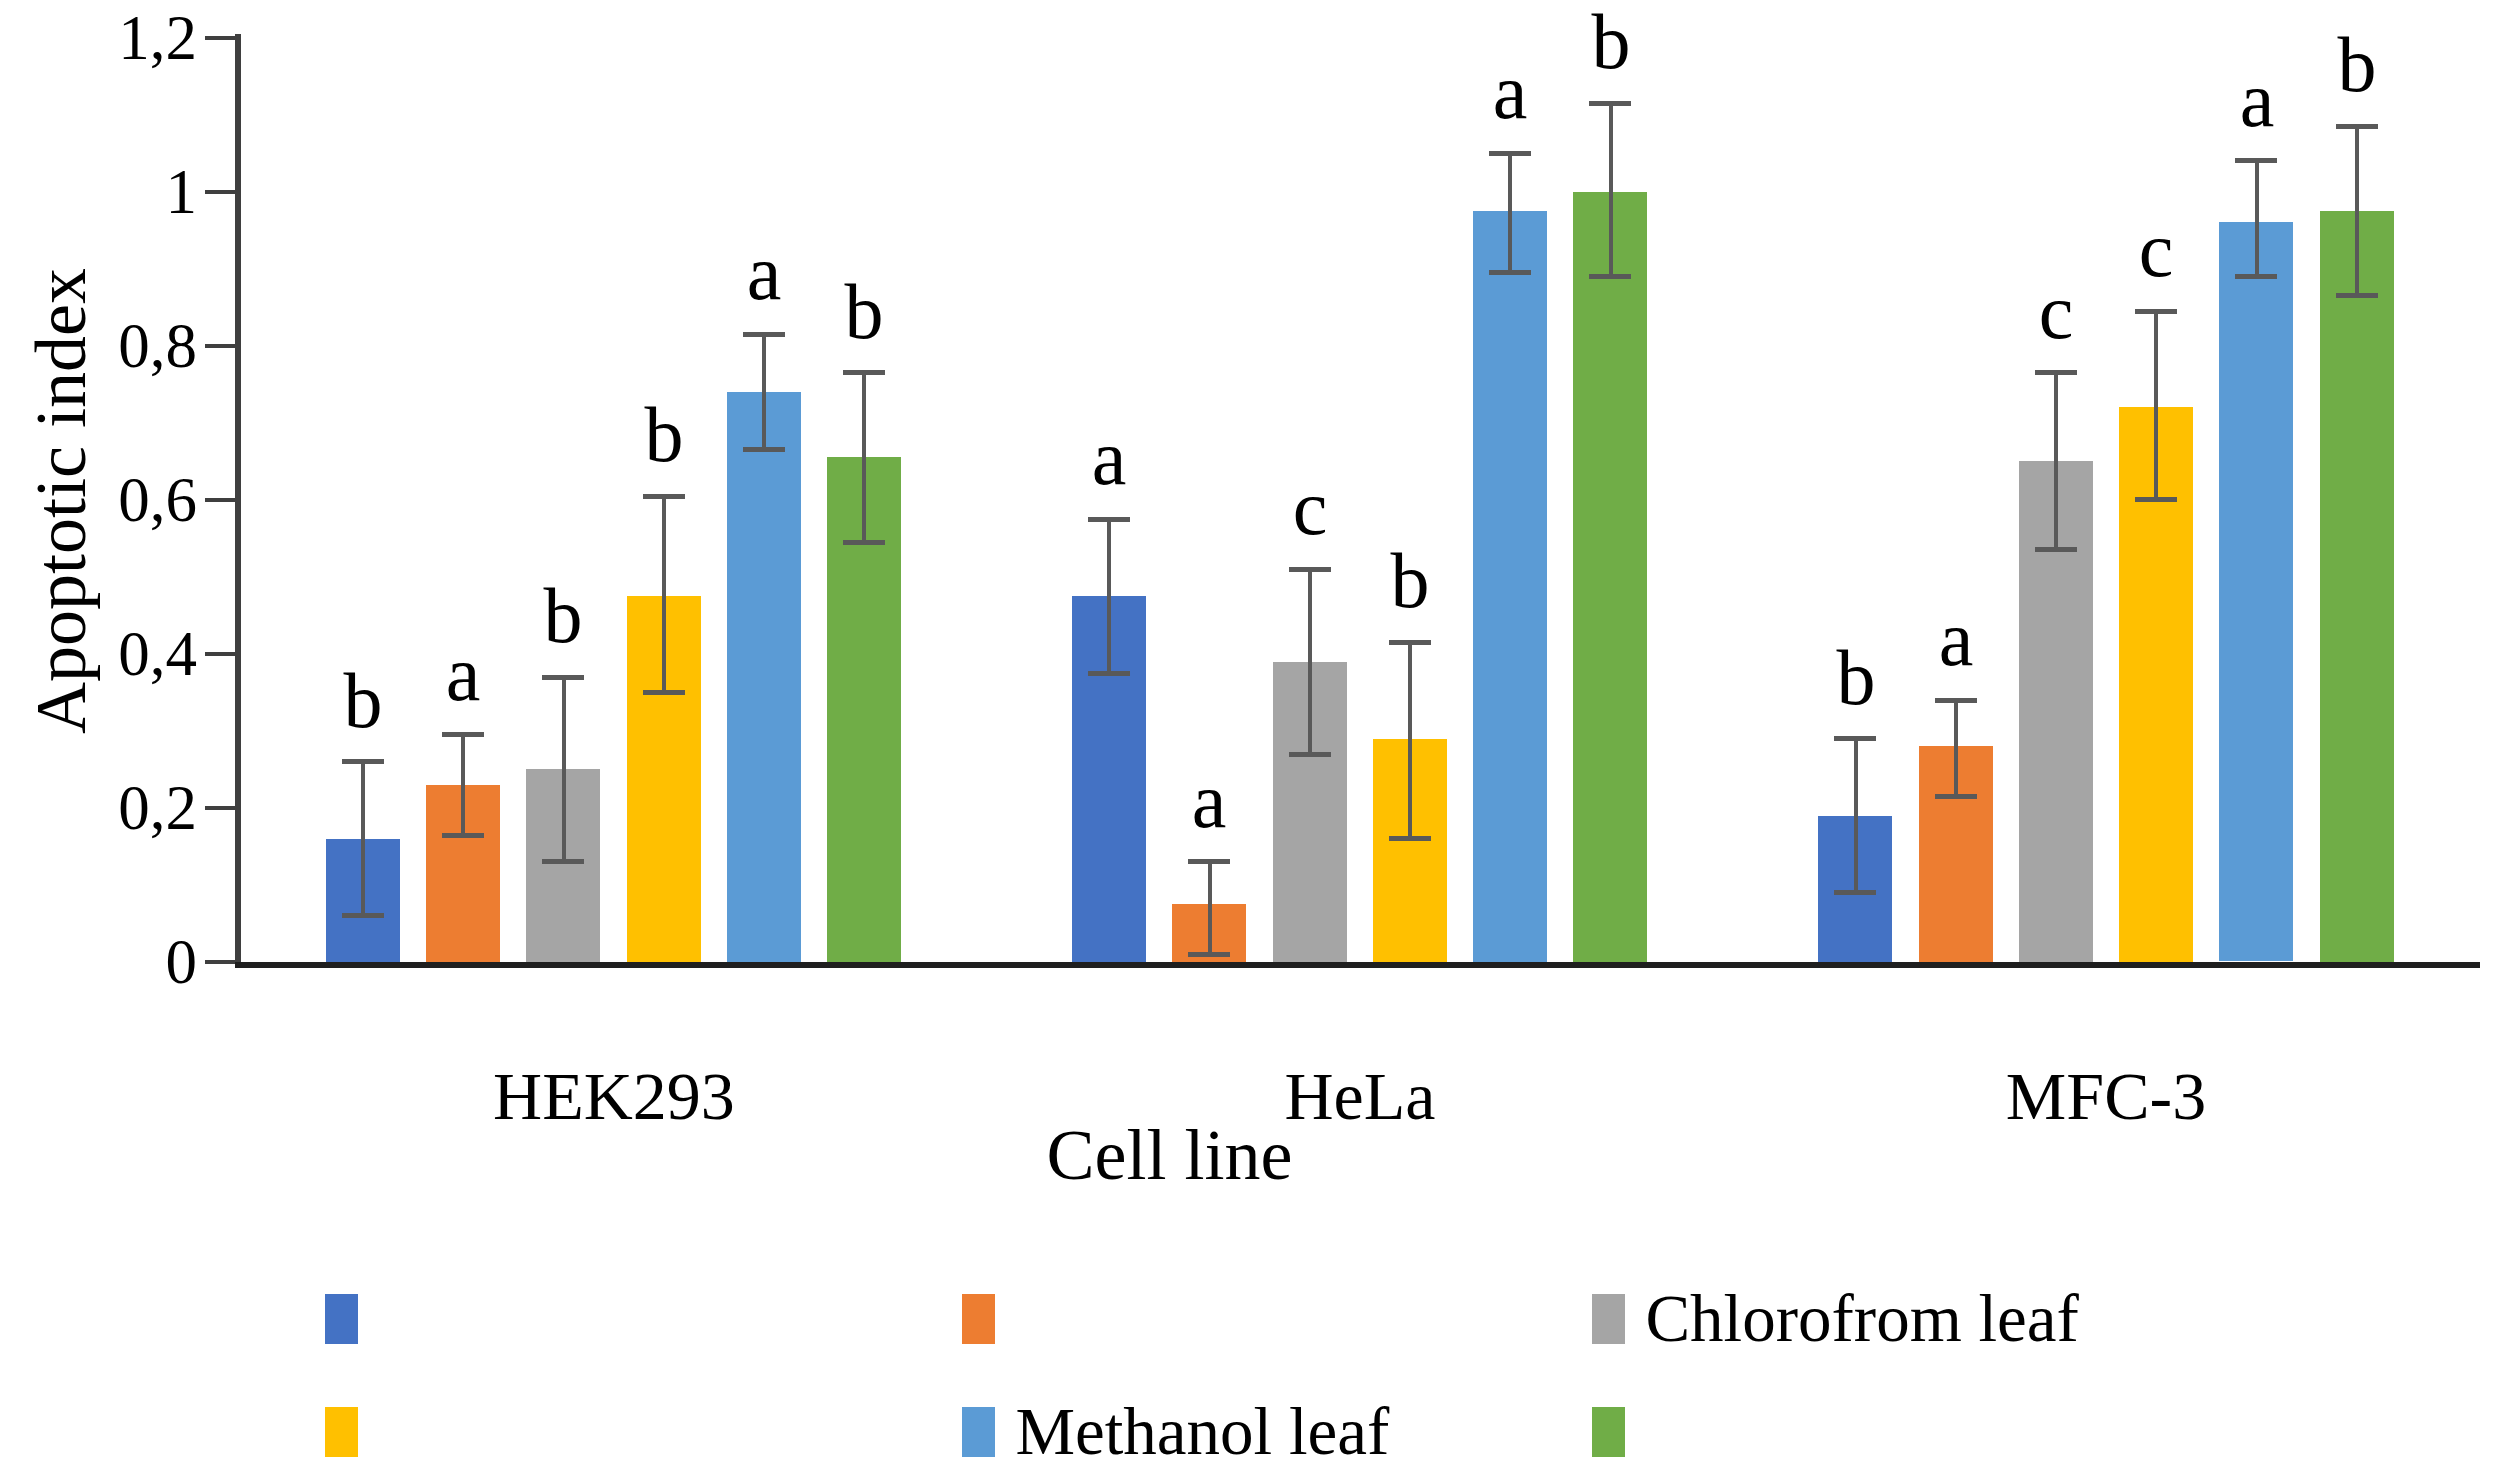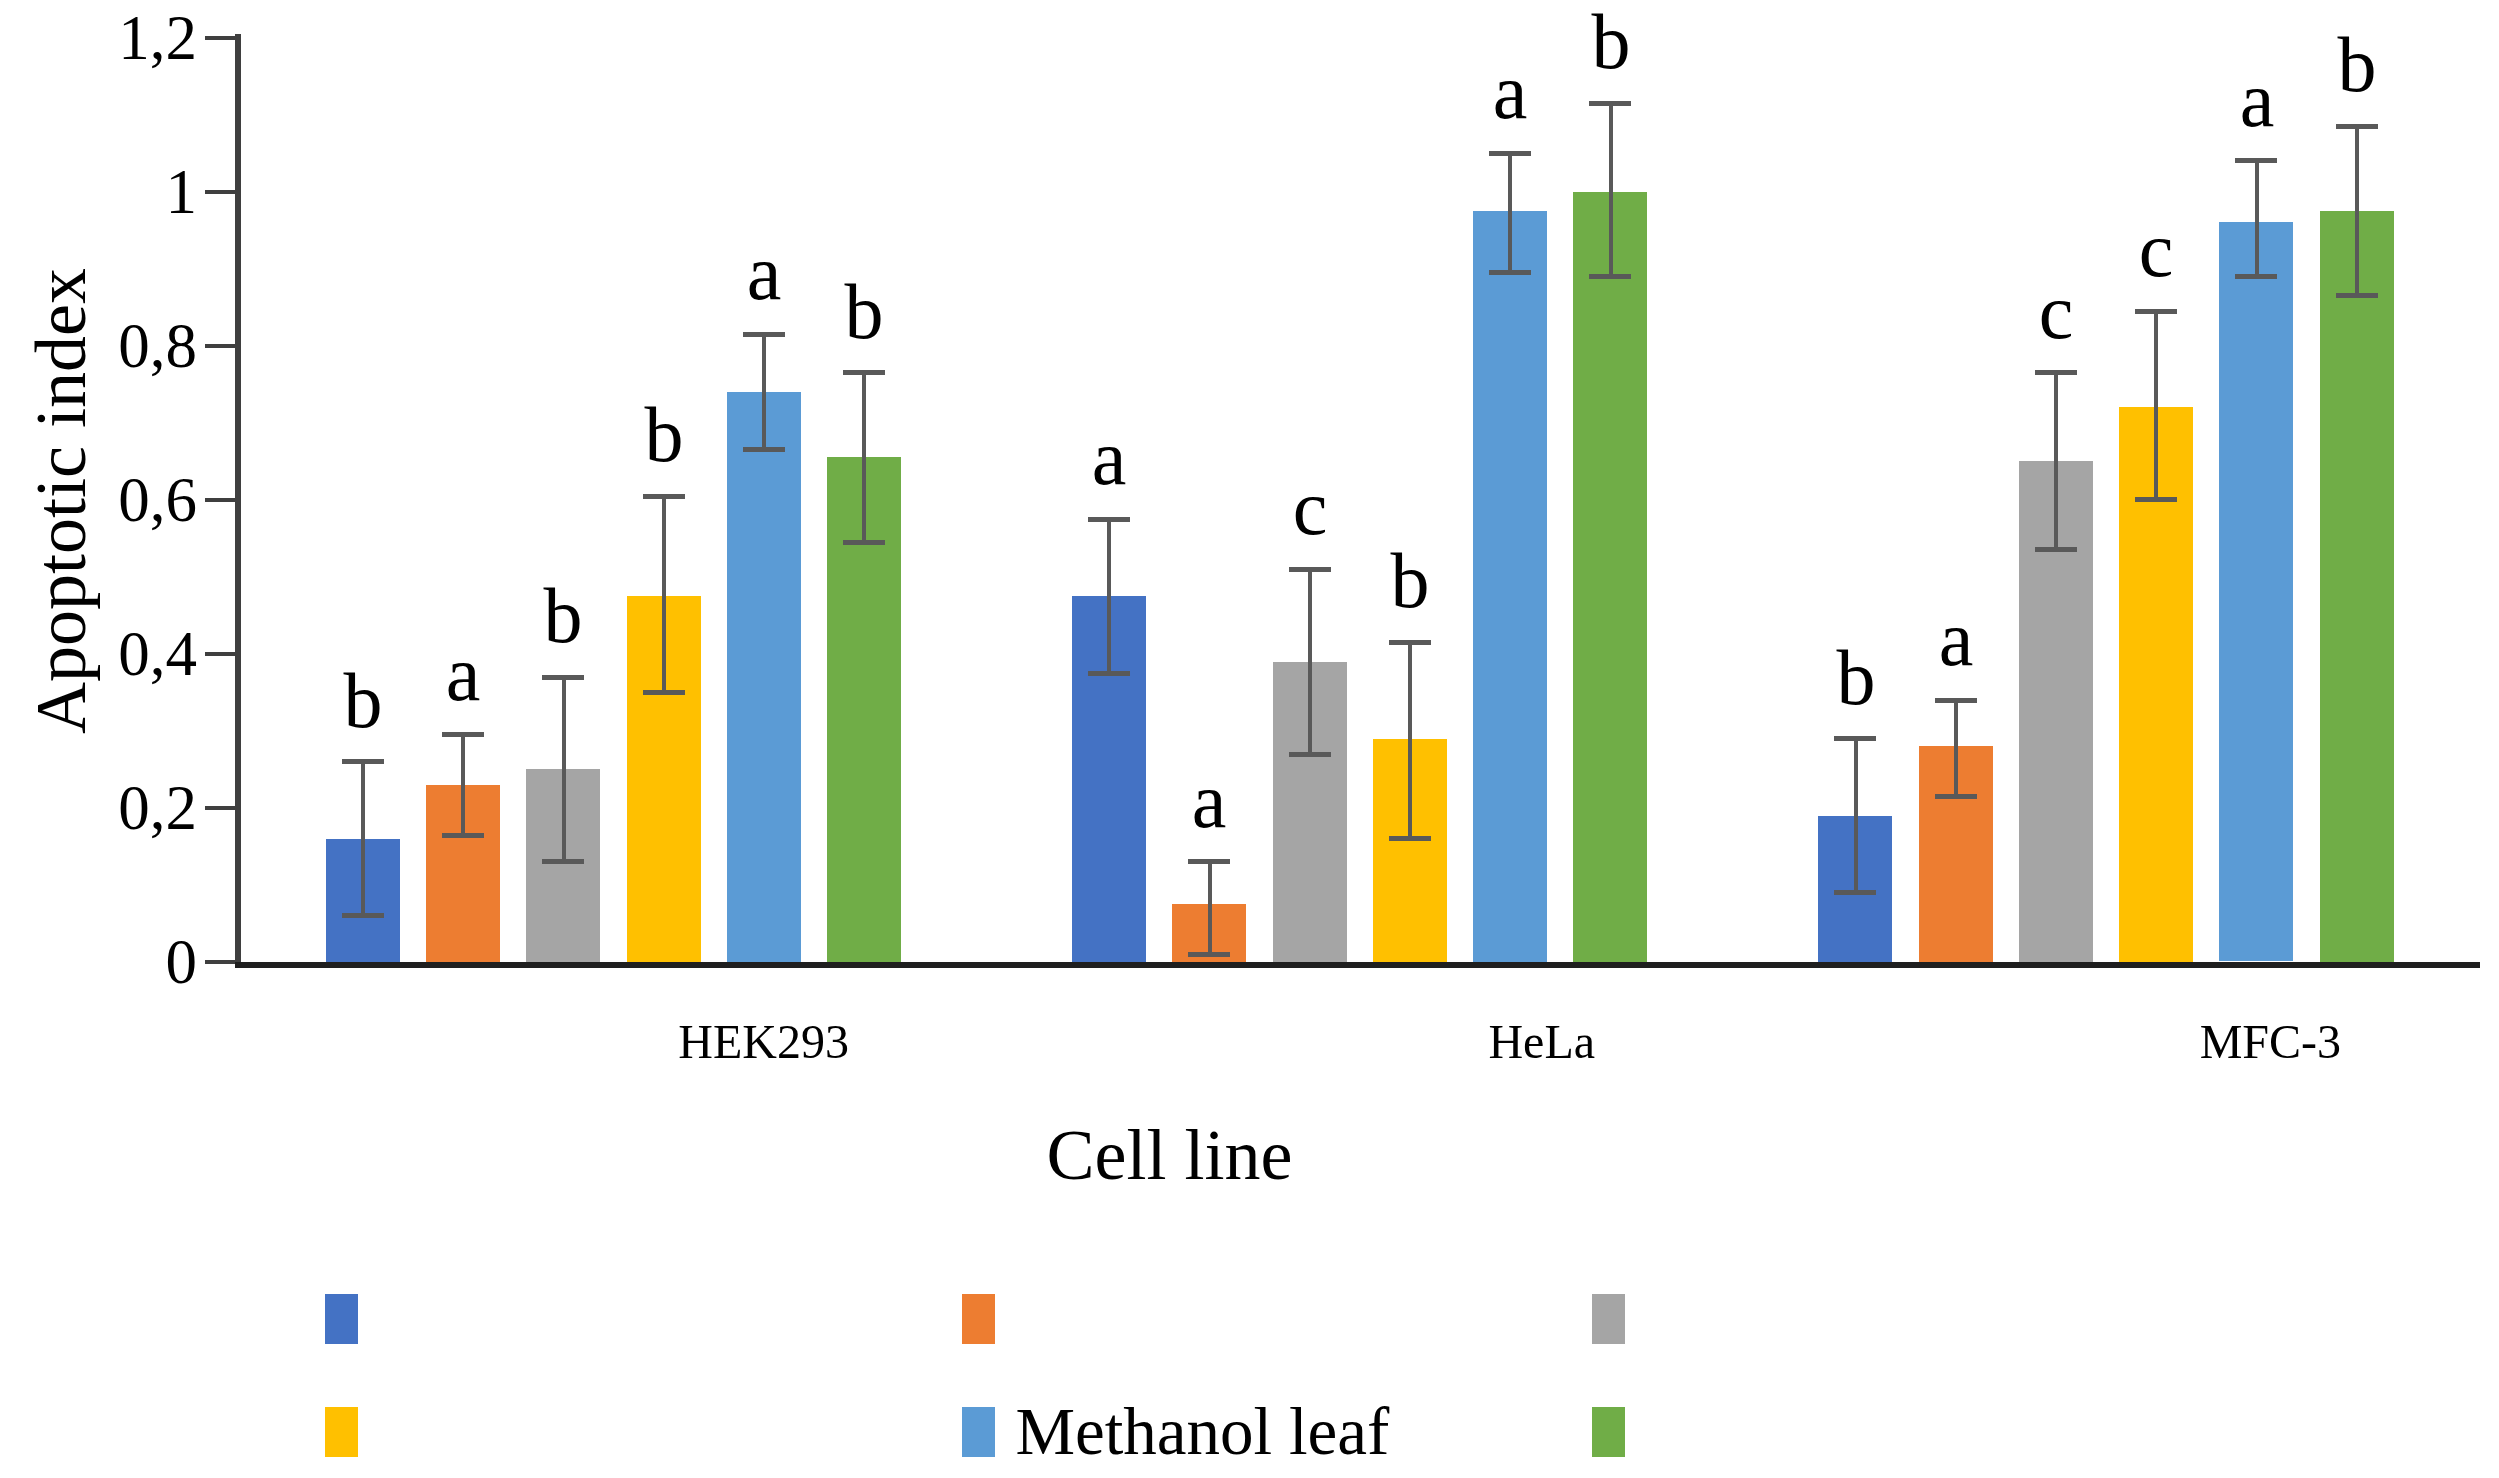--- a/index.html
+++ b/index.html
@@ -26,22 +26,22 @@
   }
   .bar{position:absolute;}
   .err-line{position:absolute;width:3.9px;background:#595959;}
   .err-cap{position:absolute;width:42px;height:4.7px;background:#595959;}
   .sig-letter{
     position:absolute;width:125px;text-align:center;
     font-size:78px;line-height:1;
     transform:translate(-50%,-100%);
   }
   .cat-label{
-    position:absolute;top:1018px;width:470px;text-align:right;
-    font-size:48px;line-height:1;transform:translateX(-50%);
+    position:absolute;top:1062px;width:470px;text-align:center;
+    font-size:68px;line-height:1;transform:translateX(-50%);
   }
   .x-title{
     position:absolute;top:1119px;left:1360px;width:627px;text-align:left;
     font-size:72px;line-height:1;transform:translateX(-50%);
   }
   .legend-item{
     position:absolute;display:flex;align-items:center;gap:20.4px;height:71px;
   }
   .legend-swatch{width:33px;height:50px;flex:0 0 33px;}
   .legend-label{font-size:67px;line-height:1;white-space:nowrap;}
@@ -169,20 +169,21 @@
   <div class="x-title">Cell line</div>
   <div id="legend">
       <div class="legend-item" style="left: 325px; top: 1283px;">
         <div class="legend-swatch" style="background: rgb(68, 114, 196);"></div>
       </div>
       <div class="legend-item" style="left: 962px; top: 1283px;">
         <div class="legend-swatch" style="background: rgb(237, 125, 49);"></div>
       </div>
       <div class="legend-item" style="left: 1592px; top: 1283px;">
         <div class="legend-swatch" style="background: rgb(165, 165, 165);"></div>
+        <div class="legend-label">Chlorofrom leaf</div>
       </div>
       <div class="legend-item" style="left: 325px; top: 1396px;">
         <div class="legend-swatch" style="background: rgb(255, 192, 0);"></div>
       </div>
       <div class="legend-item" style="left: 962px; top: 1396px;">
         <div class="legend-swatch" style="background: rgb(91, 155, 213);"></div>
         <div class="legend-label">Methanol leaf</div>
       </div>
       <div class="legend-item" style="left: 1592px; top: 1396px;">
         <div class="legend-swatch" style="background: rgb(112, 173, 71);"></div>

